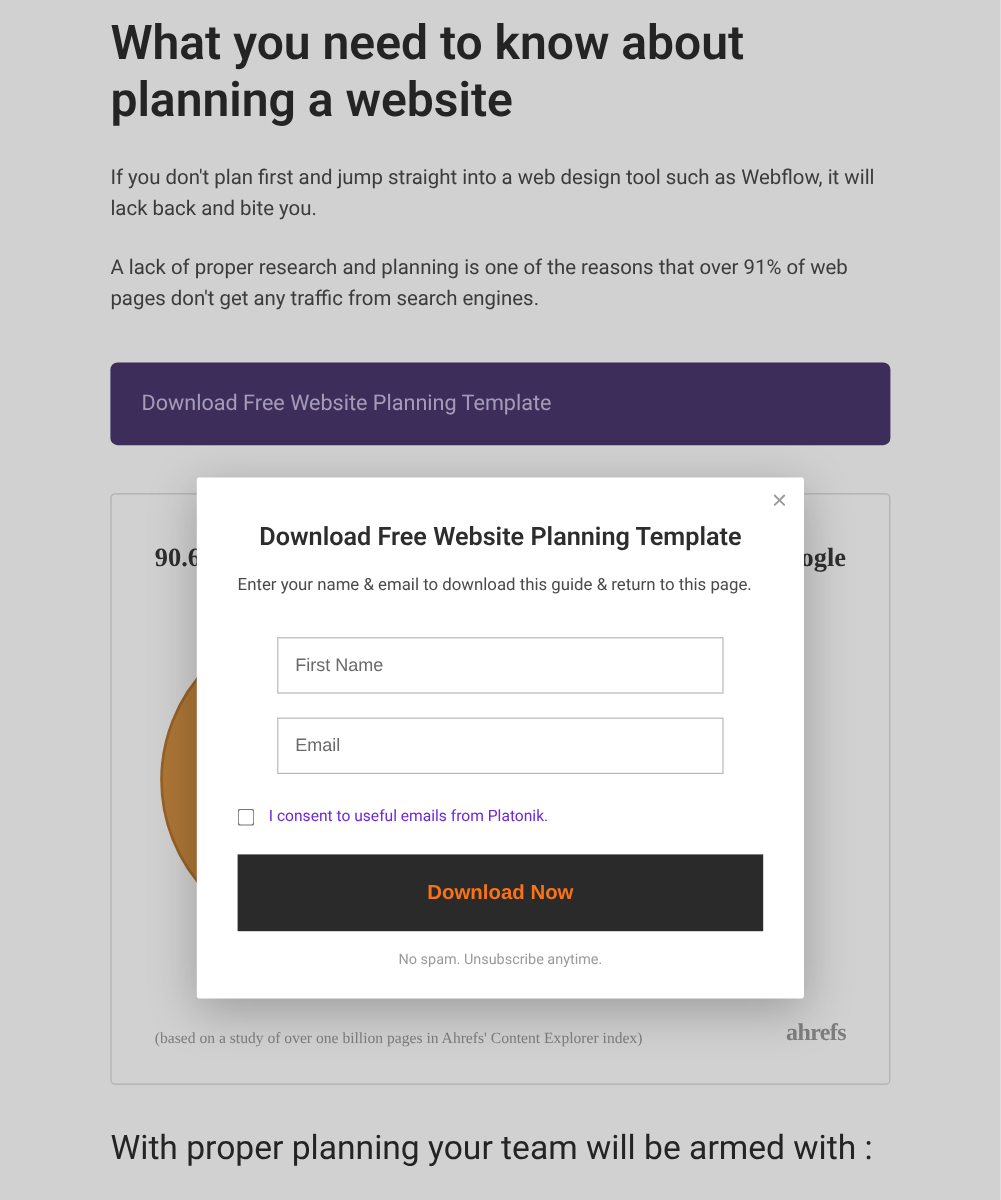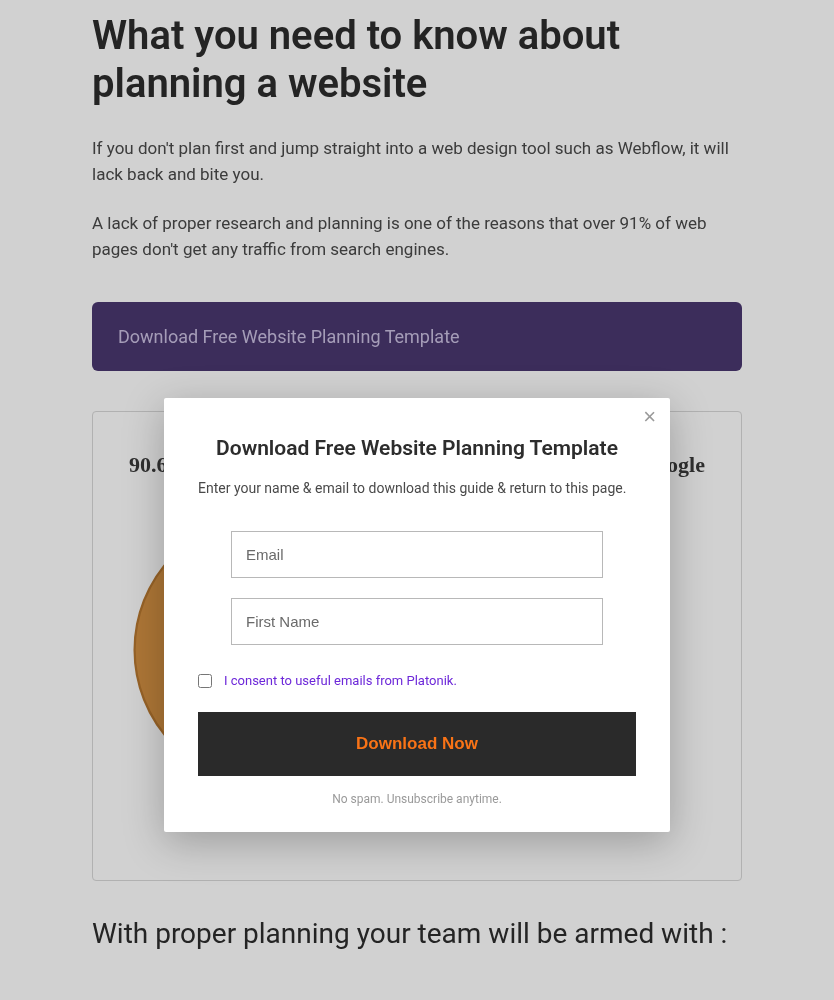--- a/index.html
+++ b/index.html
@@ -251,34 +251,38 @@
             <span>8,087</span>
           </div>
           <div class="legend-row">
             <span>,322,545</span>
           </div>
           <div class="legend-row">
             <span>,758</span>
           </div>
         </div>
       </div>
+      <div class="chart-foot">
+        <span class="chart-note">(based on a study of over one billion pages in Ahrefs' Content Explorer index)</span>
+        <span class="ahrefs-logo">ahrefs</span>
+      </div>
     </div>
 
     <h2 class="sub-heading">With proper planning your team will be armed with :</h2>
   </div>
 </div>
 
 <div class="overlay">
   <div class="modal">
     <button class="modal-close">×</button>
     <h3 class="modal-title">Download Free Website Planning Template</h3>
     <p class="modal-desc">Enter your name &amp; email to download this guide &amp; return to this page.</p>
     <div class="modal-form">
+      <input type="text" class="modal-input" placeholder="First Name" style="">
       <input type="email" class="modal-input" placeholder="Email" style="">
-      <input type="text" class="modal-input" placeholder="First Name" style="">
       <div class="consent-row">
         <input type="checkbox" class="consent-checkbox" style="">
         <label class="consent-label">I consent to useful emails from Platonik.</label>
       </div>
       <button class="modal-submit">Download Now</button>
       <div class="modal-foot">No spam. Unsubscribe anytime.</div>
     </div>
   </div>
 </div>
 

